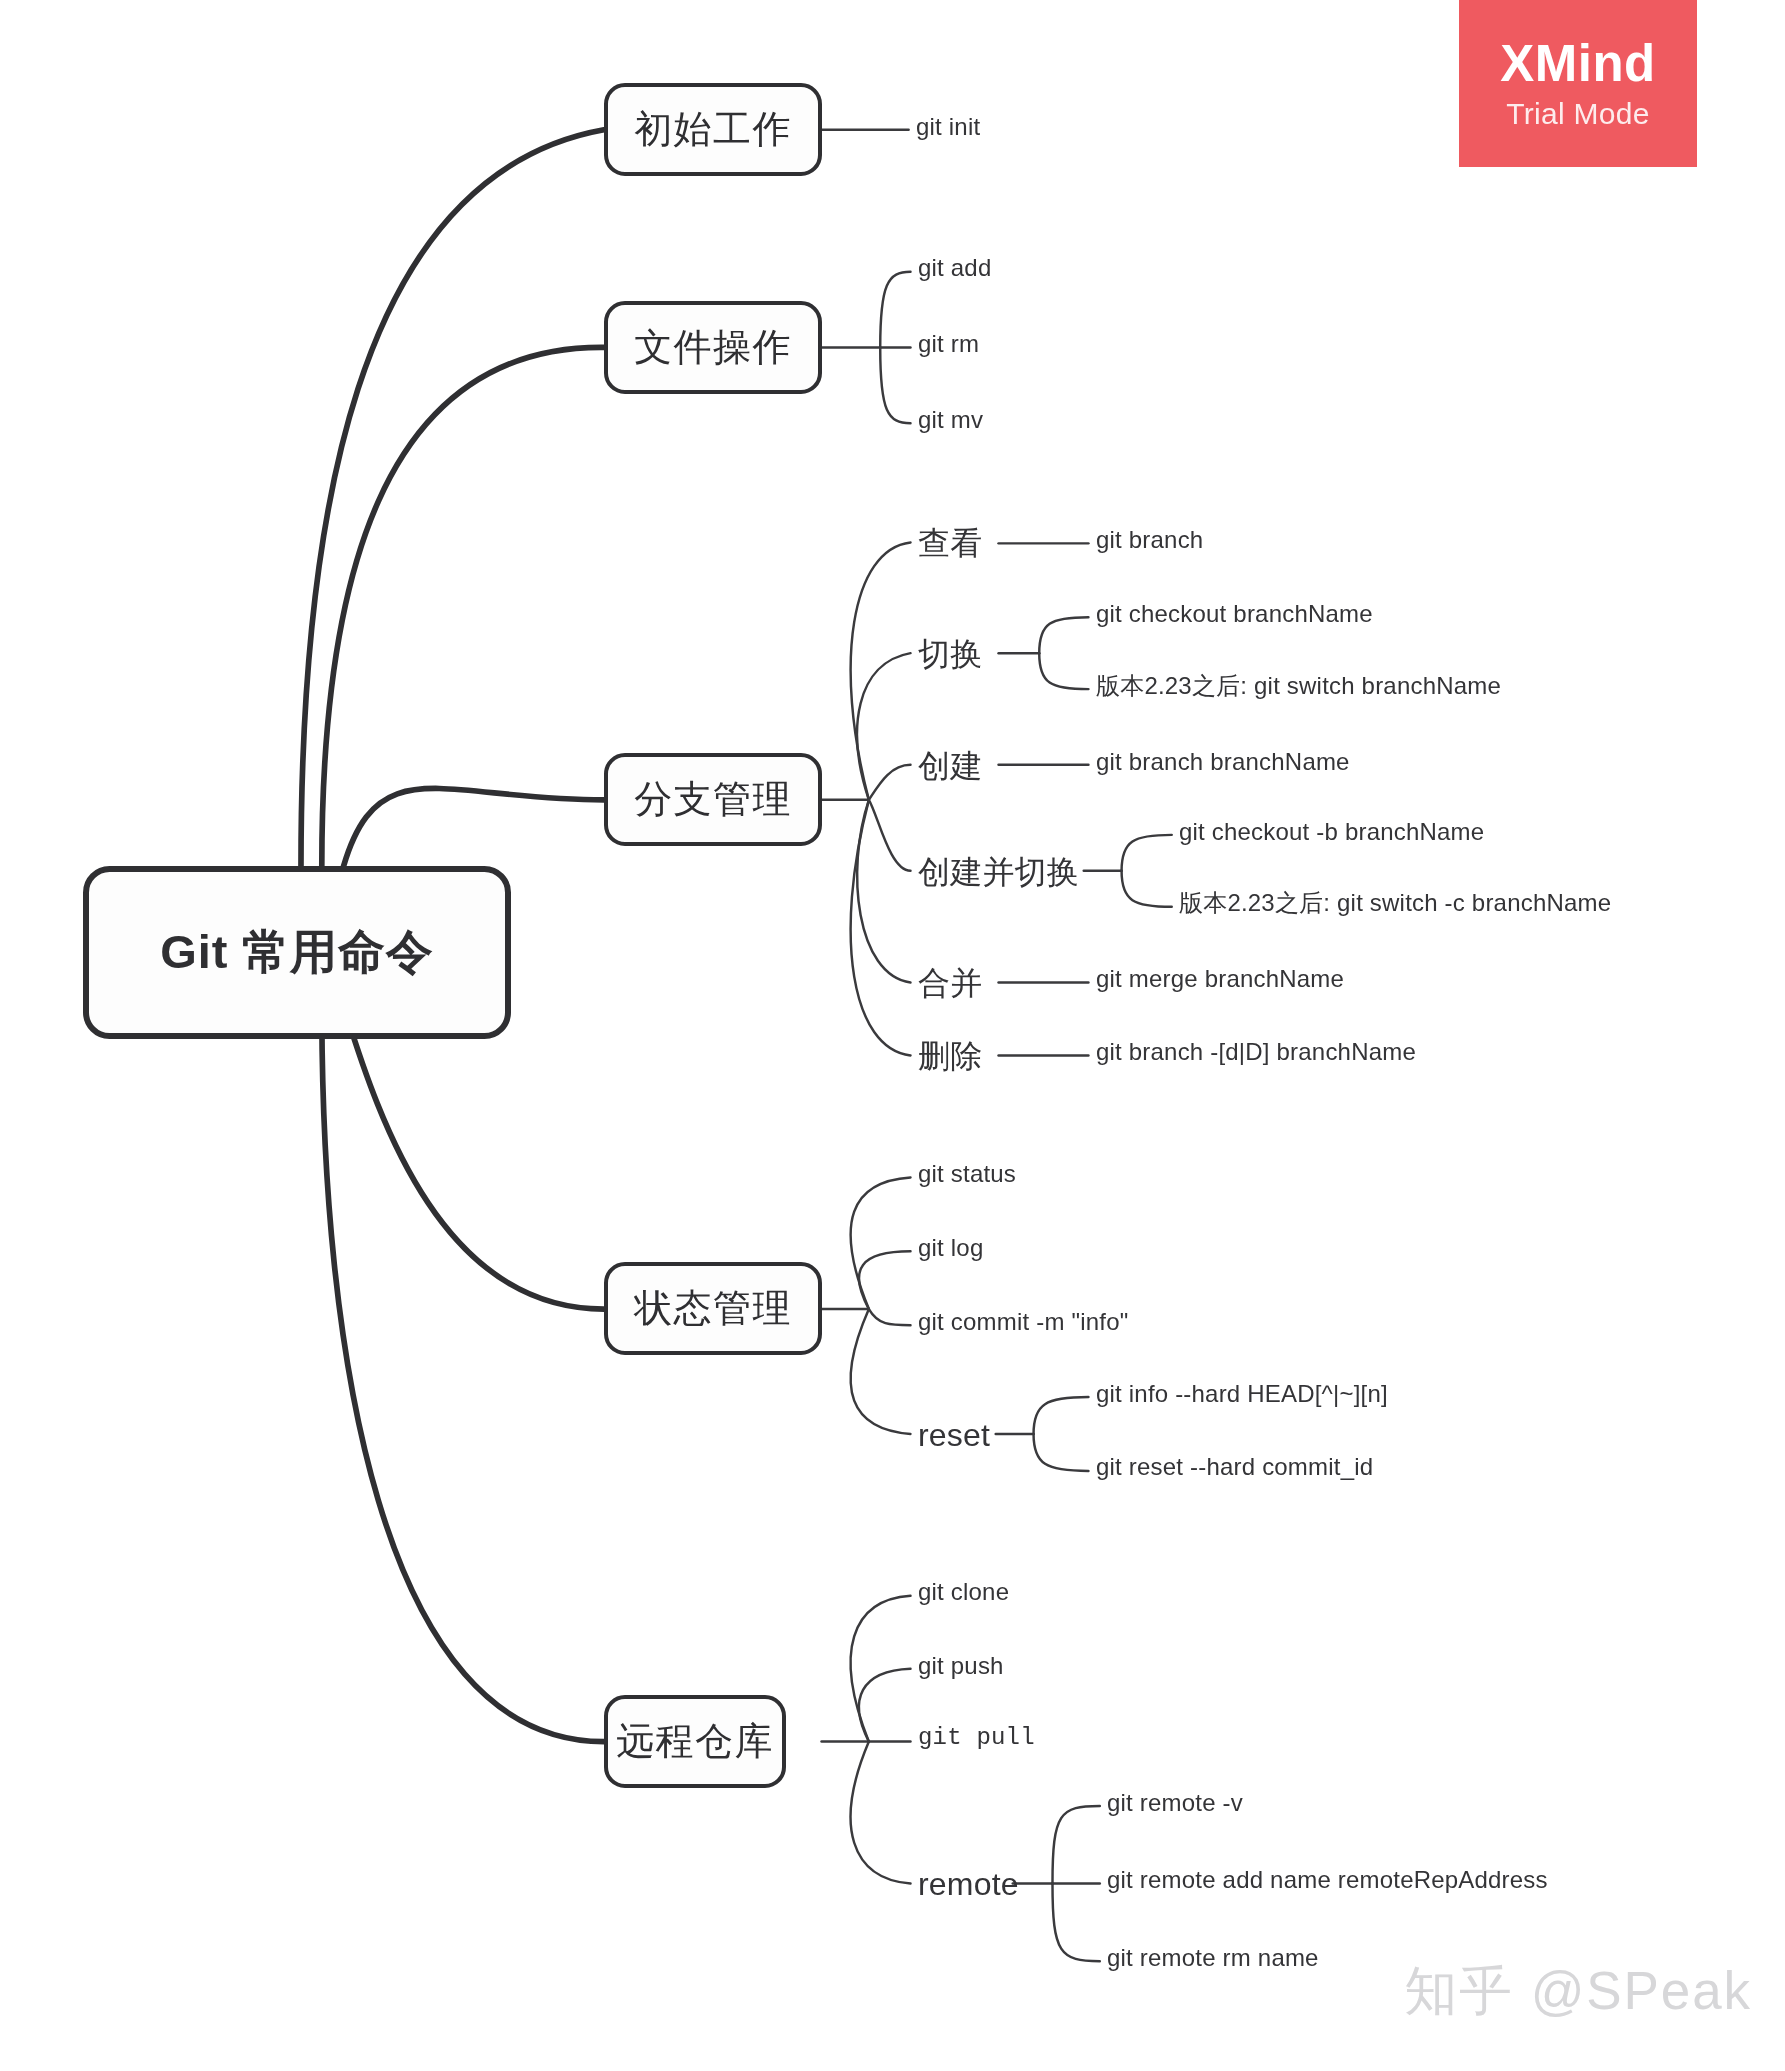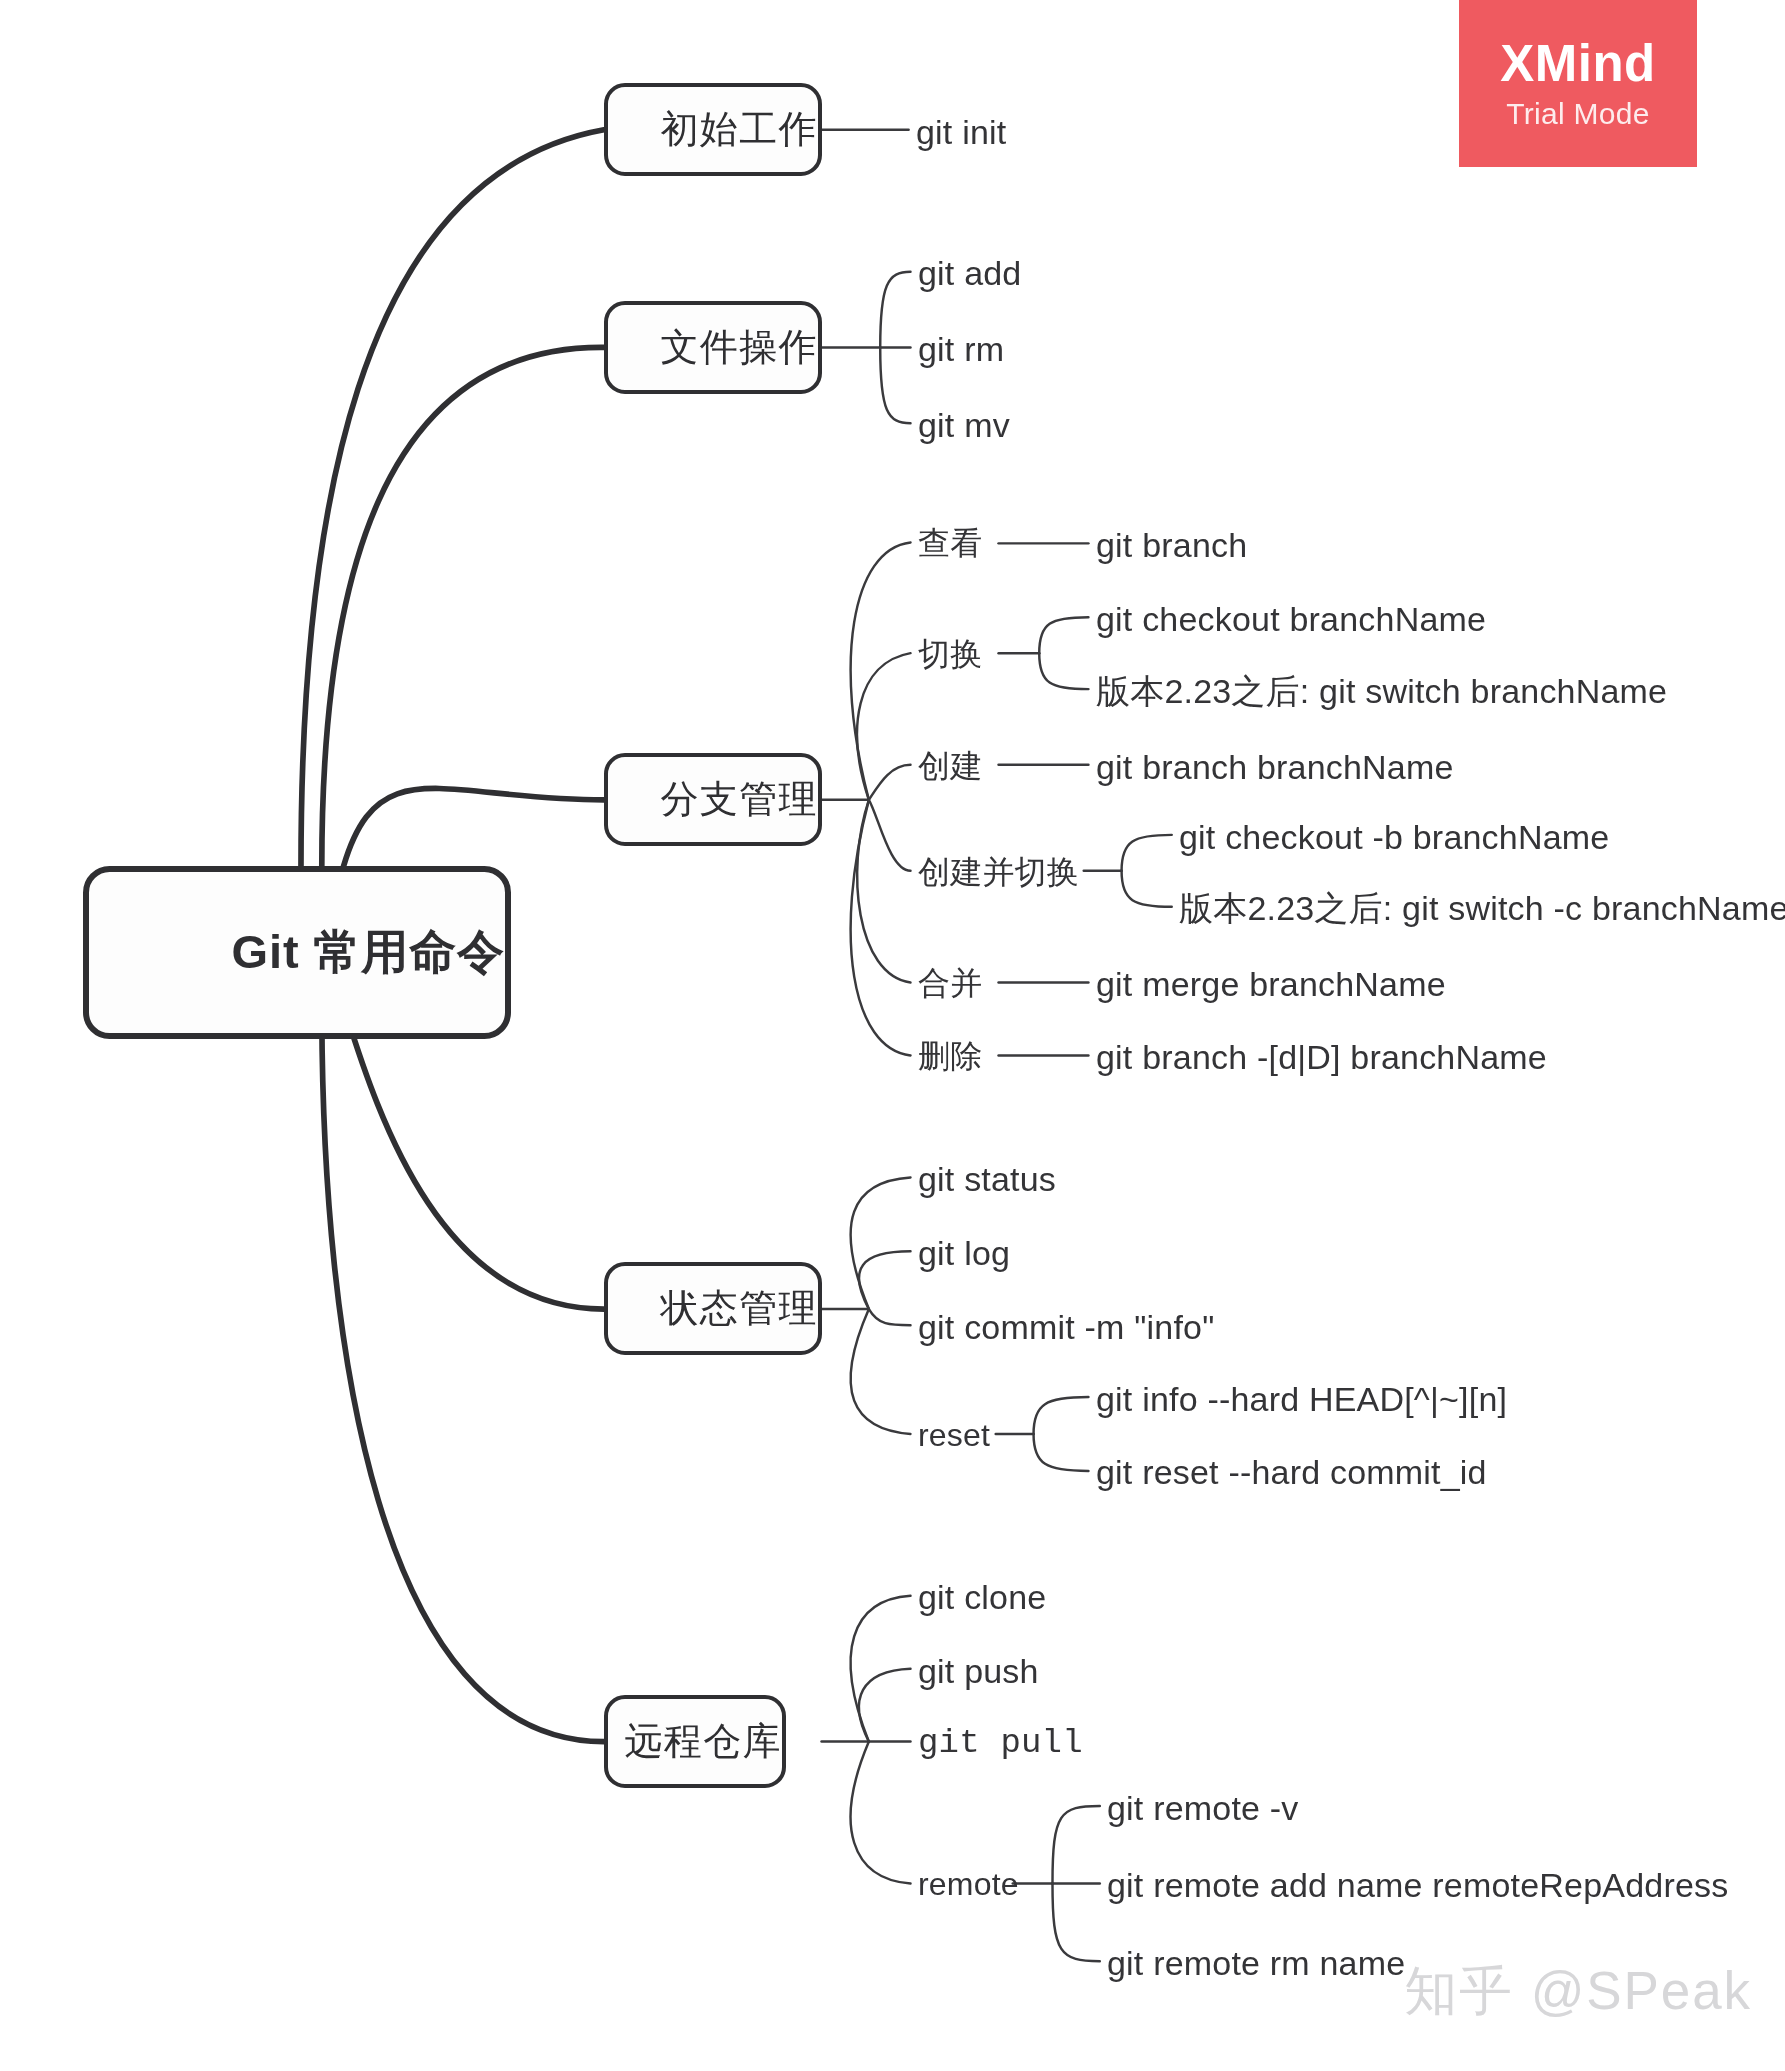--- a/index.html
+++ b/index.html
@@ -25,42 +25,42 @@
 
   
   .node {
     position: absolute;
     box-sizing: border-box;
     background: #fdfdfd;
     border: 4.7px solid #2f2f32;
     border-radius: 21px;
     display: flex;
     align-items: center;
-    justify-content: flex-end;
+    justify-content: center;
     color: #2f2f32;
     z-index: 3;
   }
   .node.central {
     border-width: 6.6px;
     border-radius: 26.5px;
     font-size: 47px;
     font-weight: bold;
     letter-spacing: 0.9px;
   }
   .node.branch {
     font-size: 38px;
     font-weight: normal;
     letter-spacing: 1.4px;
   }
 
   
   .leaf {
     position: absolute;
     color: #343437;
-    font-size: 34px;
+    font-size: 24px;
     line-height: 1;
     white-space: nowrap;
     z-index: 3;
     letter-spacing: 0.2px;
   }
   .leaf.mid {
     font-size: 32px;
   }
 
   

